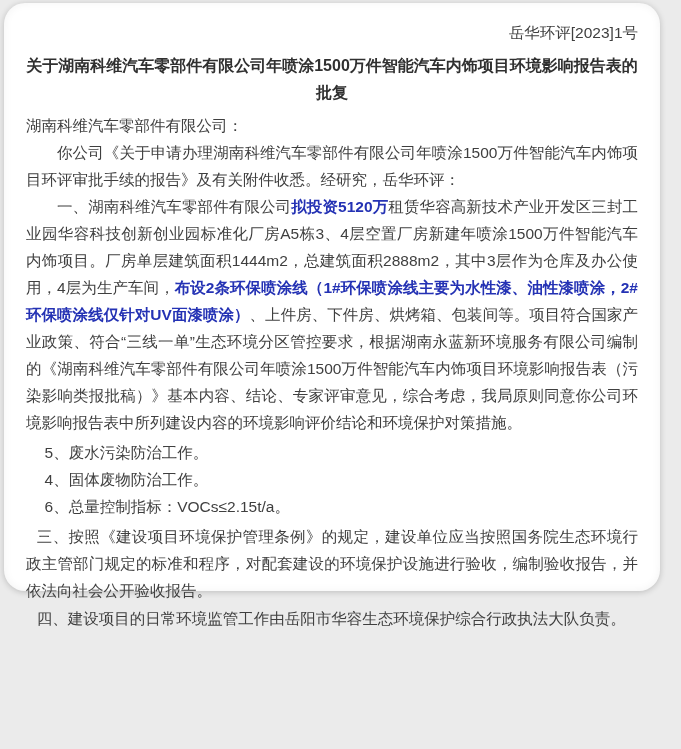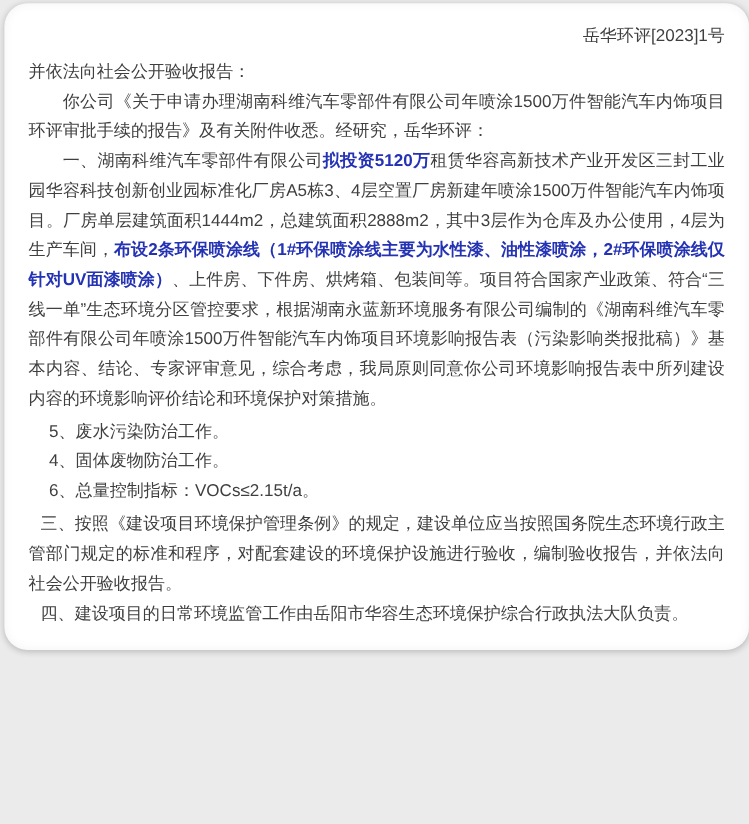--- a/index.html
+++ b/index.html
@@ -4,21 +4,21 @@
 <style>
   html, body {
     margin: 0; padding: 0;
     width: 681px; height: 749px;
     overflow: hidden;
     background: #ebebeb;
     font-family: "Liberation Sans", "DejaVu Sans", sans-serif;
   }
   .page {
     position: absolute;
-    left: 4px; top: 3px; right: 0;
+    left: 4px; top: 3px; right: 21px;
     height: 588px;
     background: #ffffff;
     box-shadow: 0 1px 6px rgba(0,0,0,0.20), inset 0 0 10px rgba(0,0,0,0.05);
     border-radius: 21px;
   }
   .doc {
     padding: 16px 22px 0 22px;
     color: var(--text, #3f3f3f);
     font-size: 15.5px;
     line-height: 27px;
@@ -45,22 +45,23 @@
   }
 </style>
 </head>
 <body>
 
 <div class="page">
   <div class="doc">
 
     <p class="docnum">岳华环评[2023]1号</p>
 
+    <p class="title">关于湖南科维汽车零部件有限公司年喷涂1500万件智能汽车内饰项目环境影响报告表的批复</p>
 
-    <p class="salutation">并依法向社会公开验收报告：</p>
+    <p class="salutation">湖南科维汽车零部件有限公司：</p>
 
     <p class="indent2">你公司《关于申请办理湖南科维汽车零部件有限公司年喷涂1500万件智能汽车内饰项目环评审批手续的报告》及有关附件收悉。经研究，岳华环评：</p>
 
     <p class="indent2"><span>一、湖南科维汽车零部件有限公司</span><span class="hl">拟投资5120万</span><span>租赁华容高新技术产业开发区三封工业园华容科技创新创业园标准化厂房A5栋3、4层空置厂房新建年喷涂1500万件智能汽车内饰项目。厂房单层建筑面积1444m2，总建筑面积2888m2，其中3层作为仓库及办公使用，4层为生产车间，</span><span class="hl">布设2条环保喷涂线（1#环保喷涂线主要为水性漆、油性漆喷涂，2#环保喷涂线仅针对UV面漆喷涂）</span><span>、上件房、下件房、烘烤箱、包装间等。项目符合国家产业政策、符合“三线一单”生态环境分区管控要求，根据湖南永蓝新环境服务有限公司编制的《湖南科维汽车零部件有限公司年喷涂1500万件智能汽车内饰项目环境影响报告表（污染影响类报批稿）》基本内容、结论、专家评审意见，综合考虑，我局原则同意你公司环境影响报告表中所列建设内容的环境影响评价结论和环境保护对策措施。</span></p>
 
 
     <p class="indent12 mt3">5、废水污染防治工作。</p>
     <p class="indent12">4、固体废物防治工作。</p>
     <p class="indent12">6、总量控制指标：VOCs≤2.15t/a。</p>
 

